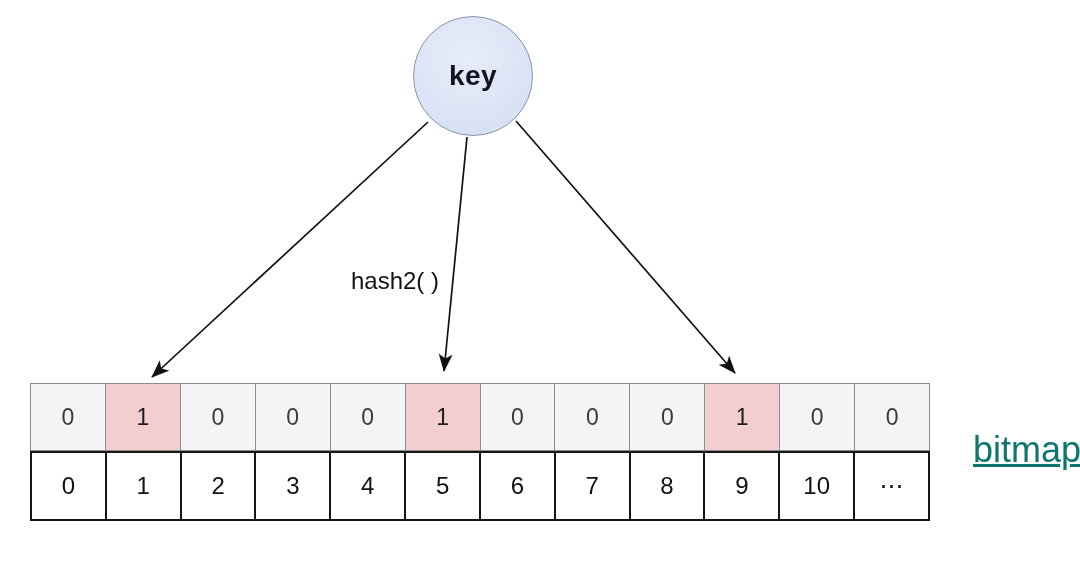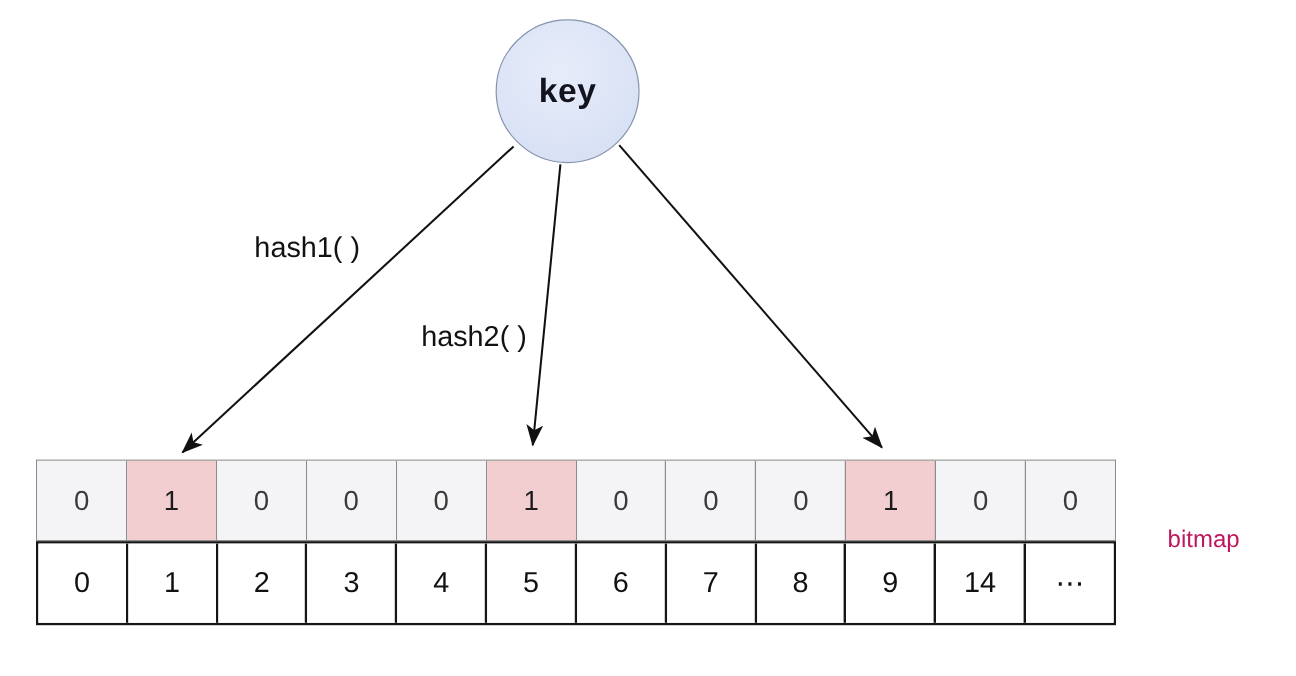--- a/index.html
+++ b/index.html
@@ -51,21 +51,21 @@
   .index-row .cell{
     flex:1;display:flex;align-items:center;justify-content:center;
     background:#ffffff;
     border-right:2px solid #151515;
     font-size:24px;color:#111111;
     box-sizing:border-box;
   }
   .index-row .cell:last-child{border-right:none;}
   .bitmap-label{
     position:absolute;left:973px;top:450px;transform:translateY(-50%);
-    font-size:20px;color:#be185d;
+    font-size:36px;color:#0f766e;text-decoration:underline;
   }
 </style>
 </head>
 <body>
 
 <div class="stage">
 
   <svg class="arrow-layer" viewBox="0 0 1080 563" xmlns="http://www.w3.org/2000/svg">
     <defs>
       <marker id="ah" markerUnits="userSpaceOnUse" markerWidth="20" markerHeight="16" refX="17" refY="7" orient="auto">
@@ -74,21 +74,20 @@
     </defs>
     <line x1="428" y1="122" x2="152" y2="377" stroke="#111111" stroke-width="1.7" marker-end="url(#ah)"></line>
     <line x1="467" y1="137" x2="444" y2="371" stroke="#111111" stroke-width="1.7" marker-end="url(#ah)"></line>
     <line x1="516" y1="121" x2="735" y2="373" stroke="#111111" stroke-width="1.7" marker-end="url(#ah)"></line>
   </svg>
 
   <div class="key-circle">
     <span class="key-label">key</span>
   </div>
 
-  <div class="hash-label hash1">hash1( )</div>
   <div class="hash-label hash2">hash2( )</div>
 
   <div class="bit-row">
       <div class="cell">0</div>
       <div class="cell hl">1</div>
       <div class="cell">0</div>
       <div class="cell">0</div>
       <div class="cell">0</div>
       <div class="cell hl">1</div>
       <div class="cell">0</div>
@@ -103,19 +102,19 @@
       <div class="cell">0</div>
       <div class="cell">1</div>
       <div class="cell">2</div>
       <div class="cell">3</div>
       <div class="cell">4</div>
       <div class="cell">5</div>
       <div class="cell">6</div>
       <div class="cell">7</div>
       <div class="cell">8</div>
       <div class="cell">9</div>
-      <div class="cell">14</div>
+      <div class="cell">10</div>
       <div class="cell">⋯</div>
     </div>
 
   <div class="bitmap-label">bitmap</div>
 
 </div>
 
 </body></html>

